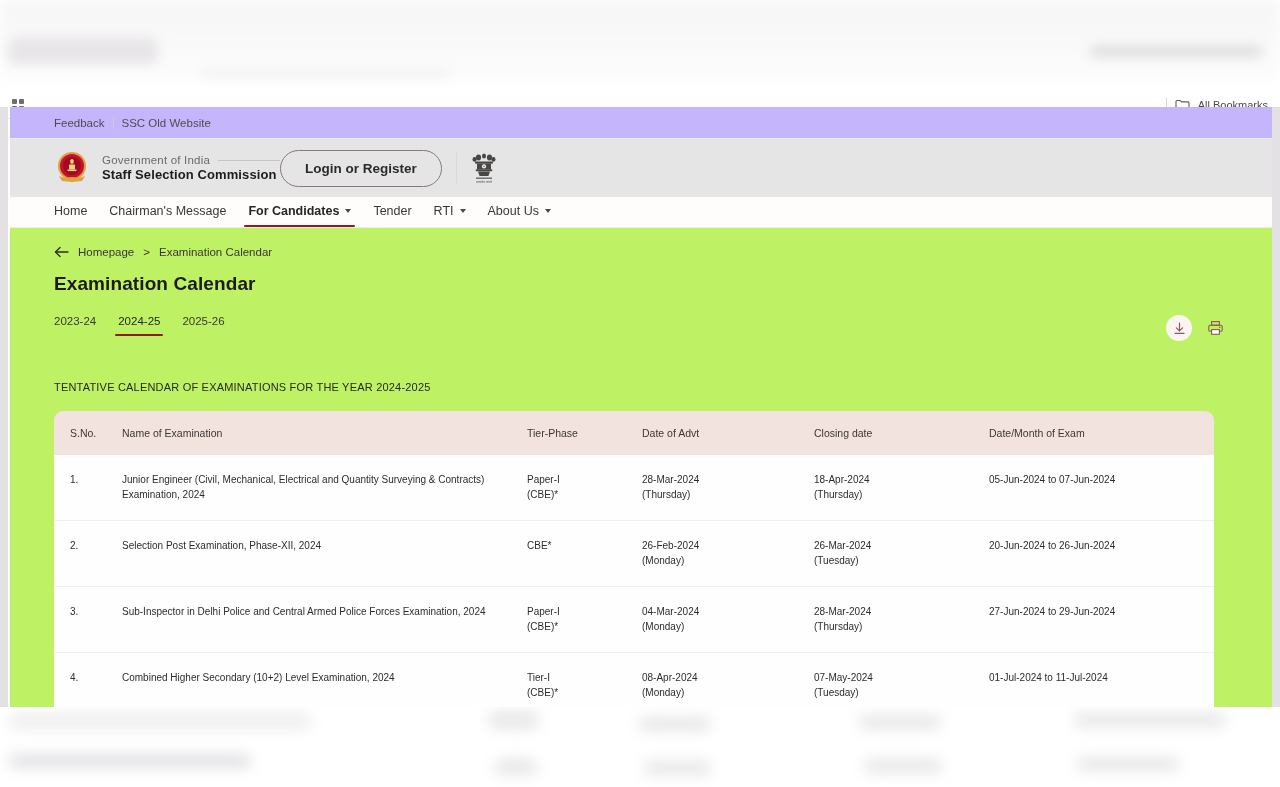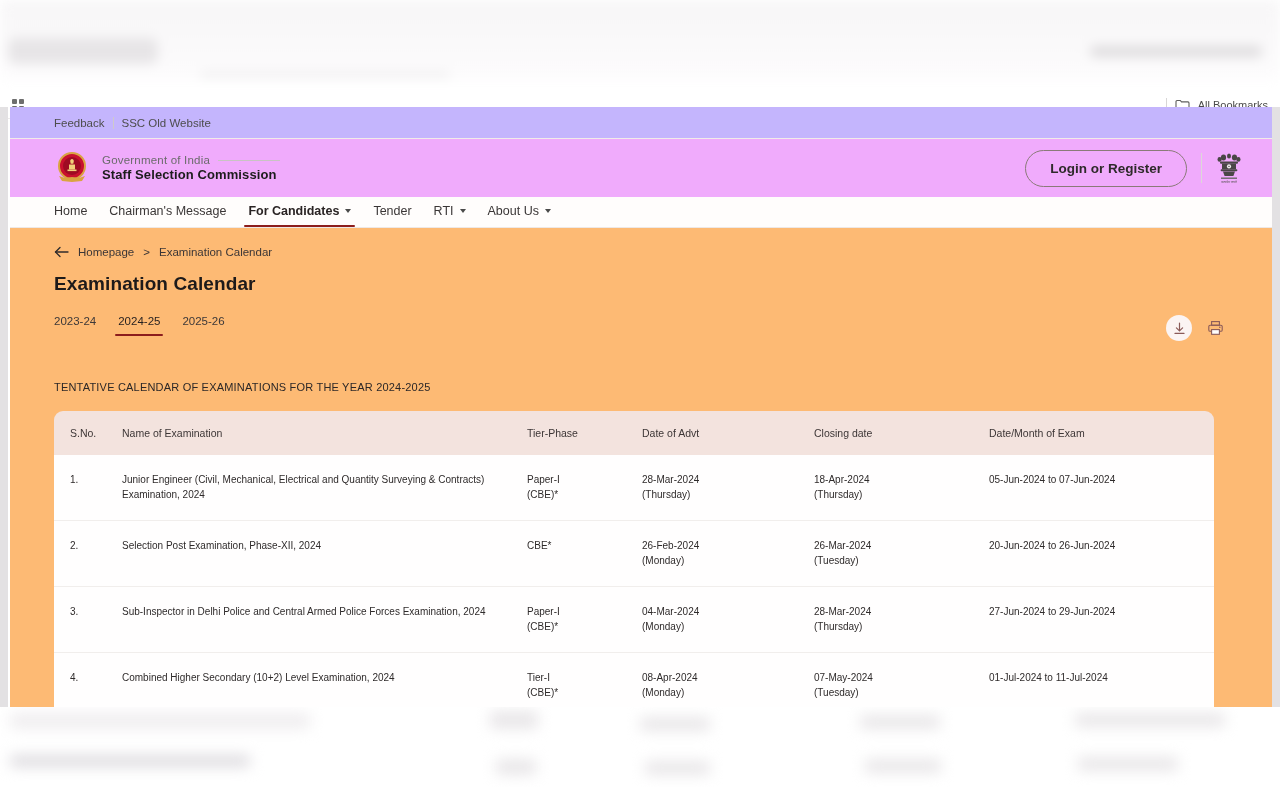--- a/index.html
+++ b/index.html
@@ -71,22 +71,22 @@
     display:inline-block; width:0;height:0;
     border-left:3.5px solid transparent;border-right:3.5px solid transparent;
     border-top:4.5px solid #4a4a4a; margin-left:2px; vertical-align: middle;
   }
   .fs-btn { font-weight: 700; font-size: 12px; }
   .fs-btn.m { font-size: 11.5px; font-weight: 700;}
   .fs-btn.s { font-size: 10.5px; font-weight: 700;}
 
   
   .masthead {
-    height: 58px; display: flex; align-items: center; justify-content: space-between;
-    padding: 0 30px 0 44px; background: #f0abfc;
+    height: 58px; display: flex; align-items: center; justify-content: flex-start;
+    padding: 0 30px 0 44px; background: #e5e5e5;
   }
   .brand { display: flex; align-items: center; gap: 12px; }
   .ssc-logo { width: 36px; height: 36px; position: relative; }
   .brand-txt { display: flex; flex-direction: column; gap: 1px; }
   .gov-line { display: flex; align-items: center; gap: 8px; }
   .gov-line span { font-size: 11.5px; color: #6b6b6b; letter-spacing: .2px; }
   .gov-line .rule { width: 62px; height: 1px; background: #c9c3c3; }
   .ssc-name { font-size: 13px; font-weight: 700; color: #1c1c1c; letter-spacing: .1px; }
 
   .mast-right { display: flex; align-items: center; gap: 14px; }
@@ -118,21 +118,21 @@
     position: relative; font-size: 12.5px; color: #3a3636; padding-bottom: 9px;
     display: flex; align-items: center; gap: 4px; cursor: pointer; white-space: nowrap;
   }
   .nav-item.active { color: #2a2424; font-weight: 600; }
   .nav-item.active::after {
     content: ""; position: absolute; left: -4px; right: -4px; bottom: 0;
     height: 2.5px; background: #8c1d1d; border-radius: 2px;
   }
 
   
-  .page { padding: 18px 44px 0 44px; background: #fdba74; }
+  .page { padding: 18px 44px 0 44px; background: #bef264; }
   .crumb { display: flex; align-items: center; gap: 9px; font-size: 11.5px; color: #3b3636; }
   .back-arrow { width: 15px; height: 12px; }
   .page-title { margin-top: 15px; font-size: 19px; font-weight: 600; color: #1d1a1a; letter-spacing: .1px; }
 
   .tabs-row { margin-top: 20px; display: flex; align-items: flex-start; justify-content: space-between; }
   .year-tabs { display: flex; gap: 22px; }
   .ytab {
     position: relative; font-size: 11.5px; color: #3c3838; padding-bottom: 9px; cursor: pointer;
   }
   .ytab.active { color: #241f1f; }

